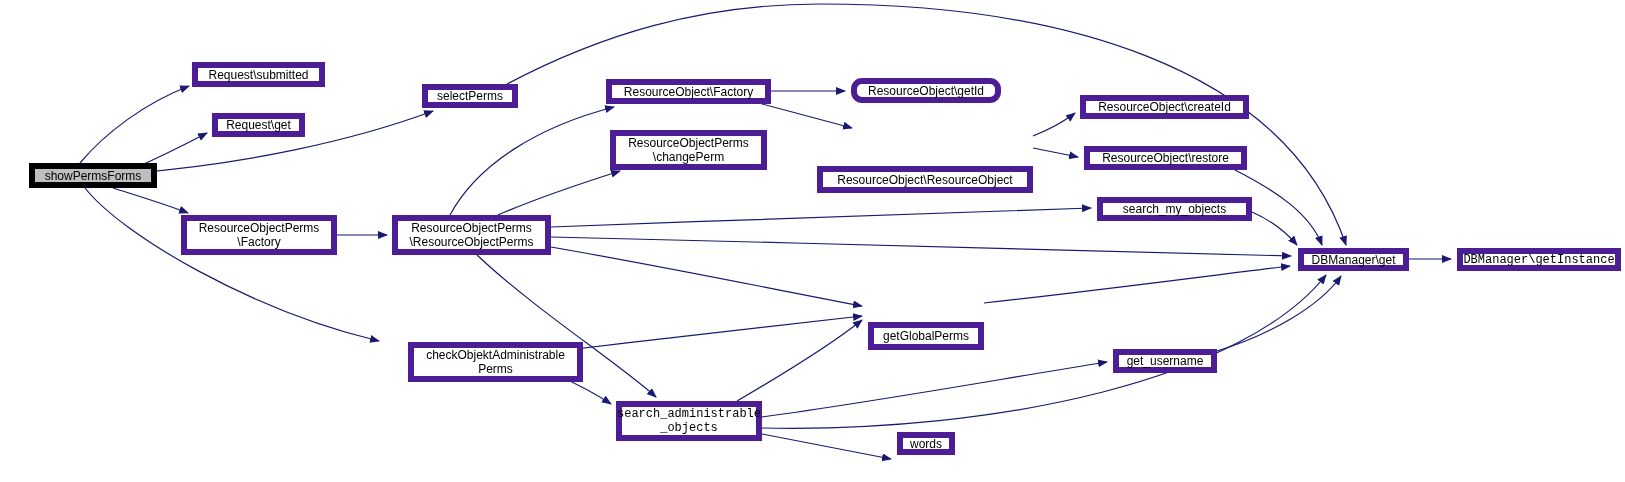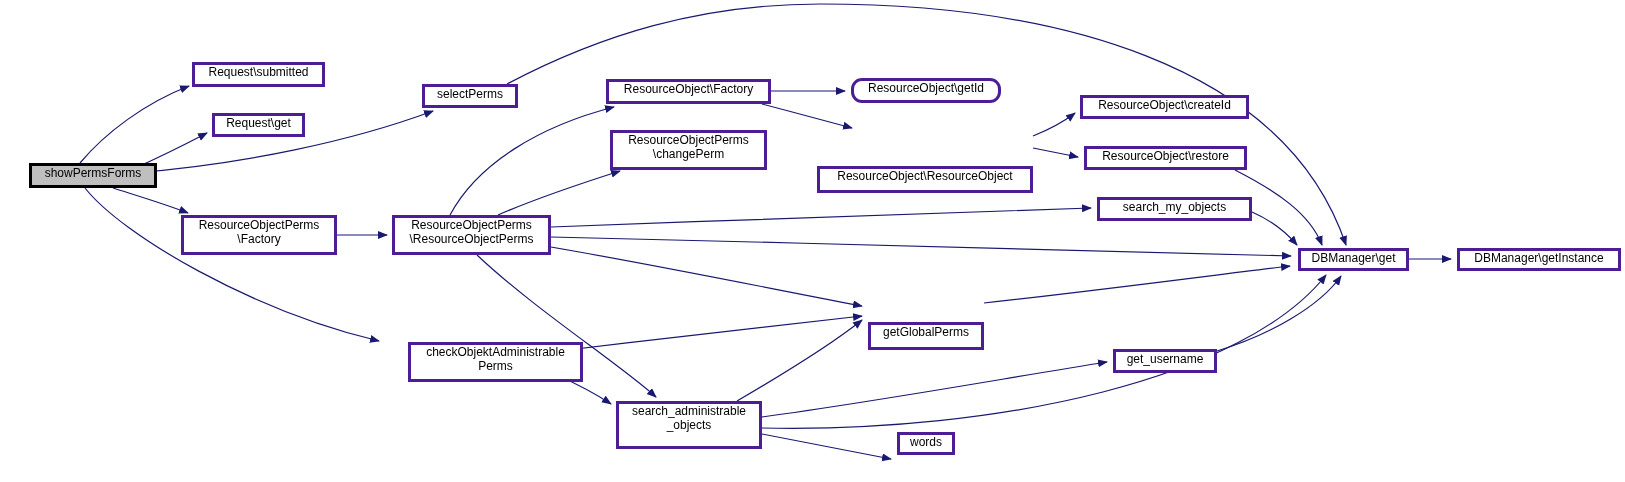--- a/index.html
+++ b/index.html
@@ -8,22 +8,22 @@
     width:1625px;height:482px;
     background:#ffffff;
     font-family:"Liberation Sans", sans-serif;
     overflow:hidden;
   }
   .edges-layer{position:absolute;left:0;top:0;width:1625px;height:482px;}
   .edge{fill:none;stroke-width:1.2px;}
   .nodes-layer{position:absolute;left:0;top:0;width:100%;height:100%;}
   .node{
     position:absolute;box-sizing:border-box;
-    border:3px solid #4c1d95;background:#ffffff;
-    display:flex;flex-direction:column;align-items:center;justify-content:flex-start;
+    border:6px solid #4c1d95;background:#ffffff;
+    display:flex;flex-direction:column;align-items:center;justify-content:center;
     font-size:12px;line-height:14px;color:#000000;
     white-space:nowrap;cursor:pointer;
   }
   .node.highlight{background:#bfbfbf;border-color:#000000;}
   .node .line{pointer-events:none;}
 </style>
 </head>
 <body>
 
 <div class="canvas">
@@ -101,31 +101,31 @@
       </div>
       <div class="node" title="ResourceObject\restore" style="left: 1084px; top: 146px; width: 163px; height: 24px;">
         <div class="line">ResourceObject\restore</div>
       </div>
       <div class="node" title="search_my_objects" style="left: 1097px; top: 197px; width: 155px; height: 24px;">
         <div class="line">search_my_objects</div>
       </div>
       <div class="node" title="DBManager\get" style="left: 1298px; top: 248px; width: 111px; height: 23px;">
         <div class="line">DBManager\get</div>
       </div>
-      <div class="node" title="DBManager\getInstance" style="left: 1457px; top: 248px; width: 164px; height: 23px;">
+      <div class="node" title="DBManager\getInstance" style="left: 1457px; top: 248px; width: 164px; height: 23px; font-family: Liberation Mono, monospace;">
         <div class="line">DBManager\getInstance</div>
       </div>
       <div class="node" title="getGlobalPerms" style="left: 868px; top: 299px; width: 116px; height: 28px; margin-top: 23px;">
         <div class="line">getGlobalPerms</div>
       </div>
       <div class="node" title="checkObjektAdministrablePerms" style="left: 384px; top: 342px; width: 175px; height: 40px; margin-left: 24px;">
         <div class="line">checkObjektAdministrable</div>
         <div class="line">Perms</div>
       </div>
-      <div class="node" title="search_administrable_objects" style="left: 616px; top: 401px; width: 146px; height: 48px;">
+      <div class="node" title="search_administrable_objects" style="left: 616px; top: 401px; width: 146px; height: 40px; font-family: Liberation Mono, monospace;">
         <div class="line">search_administrable</div>
         <div class="line">_objects</div>
       </div>
       <div class="node" title="get_username" style="left: 1113px; top: 349px; width: 104px; height: 24px;">
         <div class="line">get_username</div>
       </div>
       <div class="node" title="words" style="left: 897px; top: 432px; width: 58px; height: 23px;">
         <div class="line">words</div>
       </div>
     </div>

